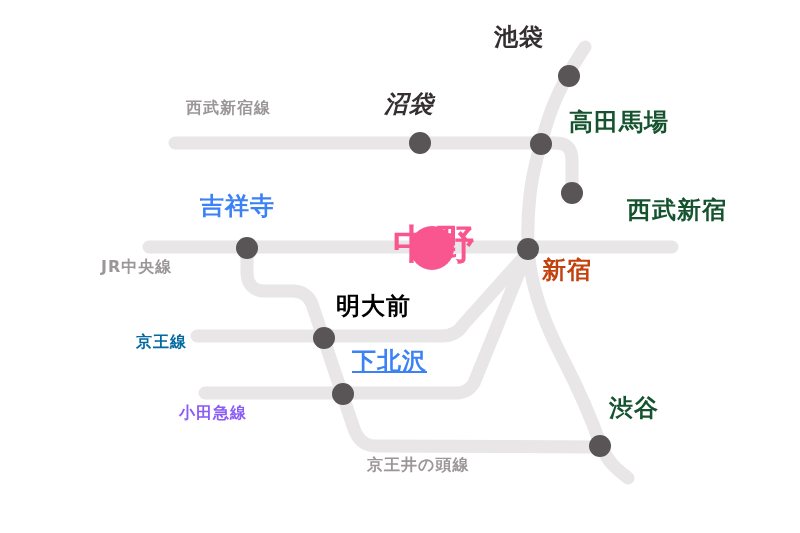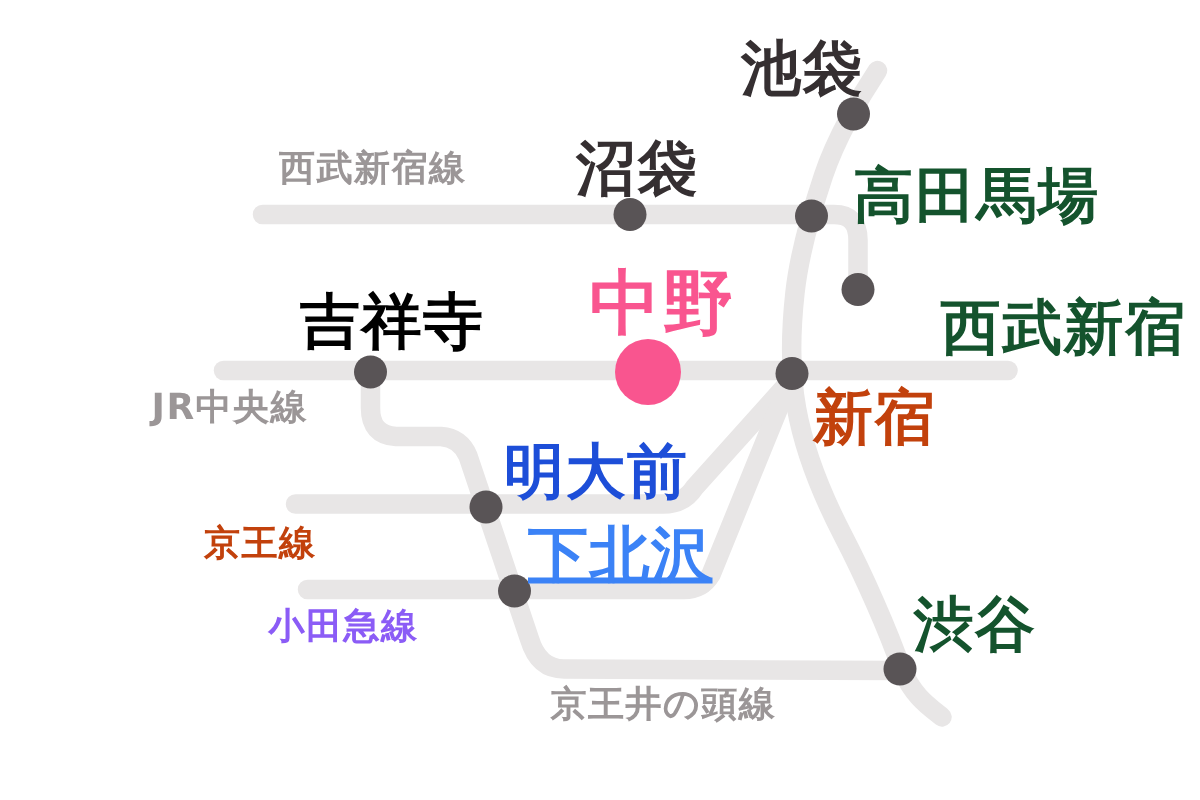--- a/index.html
+++ b/index.html
@@ -20,30 +20,31 @@
     left: 0;
     top: 0;
   }
   .label {
     position: absolute;
     white-space: nowrap;
     font-weight: bold;
     line-height: 1.05;
   }
   .station-label {
-    font-size: 40px;
+    font-size: 24px;
     letter-spacing: 1px;
   }
   .line-label {
-    font-size: 24px;
+    font-size: 16px;
     letter-spacing: 1px;
   }
   .highlight-label {
-    font-size: 47px;
+    font-size: 40px;
     letter-spacing: 2px;
+    margin-top: 45px;
   }
 </style>
 </head>
 <body>
 
 <div class="map-canvas">
   <svg id="rail-svg" width="800" height="533" viewBox="0 0 800 533">
       <path d="M175,143 L556,143 Q572,143 572,160 L572,193" fill="none" stroke="#e8e6e6" stroke-width="13" stroke-linecap="round" stroke-linejoin="round"></path>
       <path d="M149,247 L672,247" fill="none" stroke="#e8e6e6" stroke-width="13" stroke-linecap="round" stroke-linejoin="round"></path>
       <path d="M585,47 C573,65 557,93 549,117 C541,141 533,168 530,195 C527,222 527,250 531,272 C536,300 548,330 562,357 C576,384 592,420 601,446 C609,464 618,470 628,478" fill="none" stroke="#e8e6e6" stroke-width="13" stroke-linecap="round" stroke-linejoin="round"></path>
@@ -57,27 +58,27 @@
       <circle cx="247" cy="248" r="11" fill="#595456"></circle>
       <circle cx="432" cy="248" r="22" fill="#f9558f"></circle>
       <circle cx="528" cy="249" r="11" fill="#595456"></circle>
       <circle cx="324" cy="338" r="11" fill="#595456"></circle>
       <circle cx="343" cy="394" r="11" fill="#595456"></circle>
       <circle cx="600" cy="446" r="11" fill="#595456"></circle>
     </svg>
   <div id="label-layer">
       <div class="label line-label" style="left: 186px; top: 100px; color: rgb(155, 150, 151);">西武新宿線</div>
       <div class="label line-label" style="left: 101px; top: 259px; color: rgb(155, 150, 151);">JR中央線</div>
-      <div class="label line-label" style="left: 136px; top: 350px; color: #c2410c;">京王線</div>
+      <div class="label line-label" style="left: 136px; top: 334px; color: #0369a1;">京王線</div>
       <div class="label line-label" style="left: 179px; top: 405px; color: #8b5cf6;">小田急線</div>
       <div class="label line-label" style="left: 367px; top: 457px; color: rgb(155, 150, 151);">京王井の頭線</div>
       <div class="label station-label" style="left: 494px; top: 25px; color: rgb(53, 47, 49);">池袋</div>
-      <div class="label station-label" style="left: 384px; top: 92px; color: rgb(53, 47, 49);">沼袋</div>
+      <div class="label station-label" style="left: 384px; top: 92px; color: rgb(53, 47, 49); font-style: italic;">沼袋</div>
       <div class="label station-label" style="left: 569px; top: 110px; color: #14532d;">高田馬場</div>
       <div class="label station-label" style="left: 591px; top: 198px; color: #14532d; margin-left: 36px;">西武新宿</div>
-      <div class="label station-label" style="left: 200px; top: 194px; color: #000000;">吉祥寺</div>
+      <div class="label station-label" style="left: 200px; top: 194px; color: #3b82f6;">吉祥寺</div>
       <div class="label highlight-label" style="left: 393px; top: 178px; color: rgb(249, 85, 143);">中野</div>
       <div class="label station-label" style="left: 542px; top: 258px; color: #c2410c;">新宿</div>
-      <div class="label station-label" style="left: 336px; top: 294px; color: #1d4ed8;">明大前</div>
+      <div class="label station-label" style="left: 336px; top: 294px; color: #000000;">明大前</div>
       <div class="label station-label" style="left: 352px; top: 349px; color: #3b82f6; text-decoration: underline;">下北沢</div>
       <div class="label station-label" style="left: 609px; top: 396px; color: #14532d;">渋谷</div>
     </div>
 </div>
 
 </body></html>

